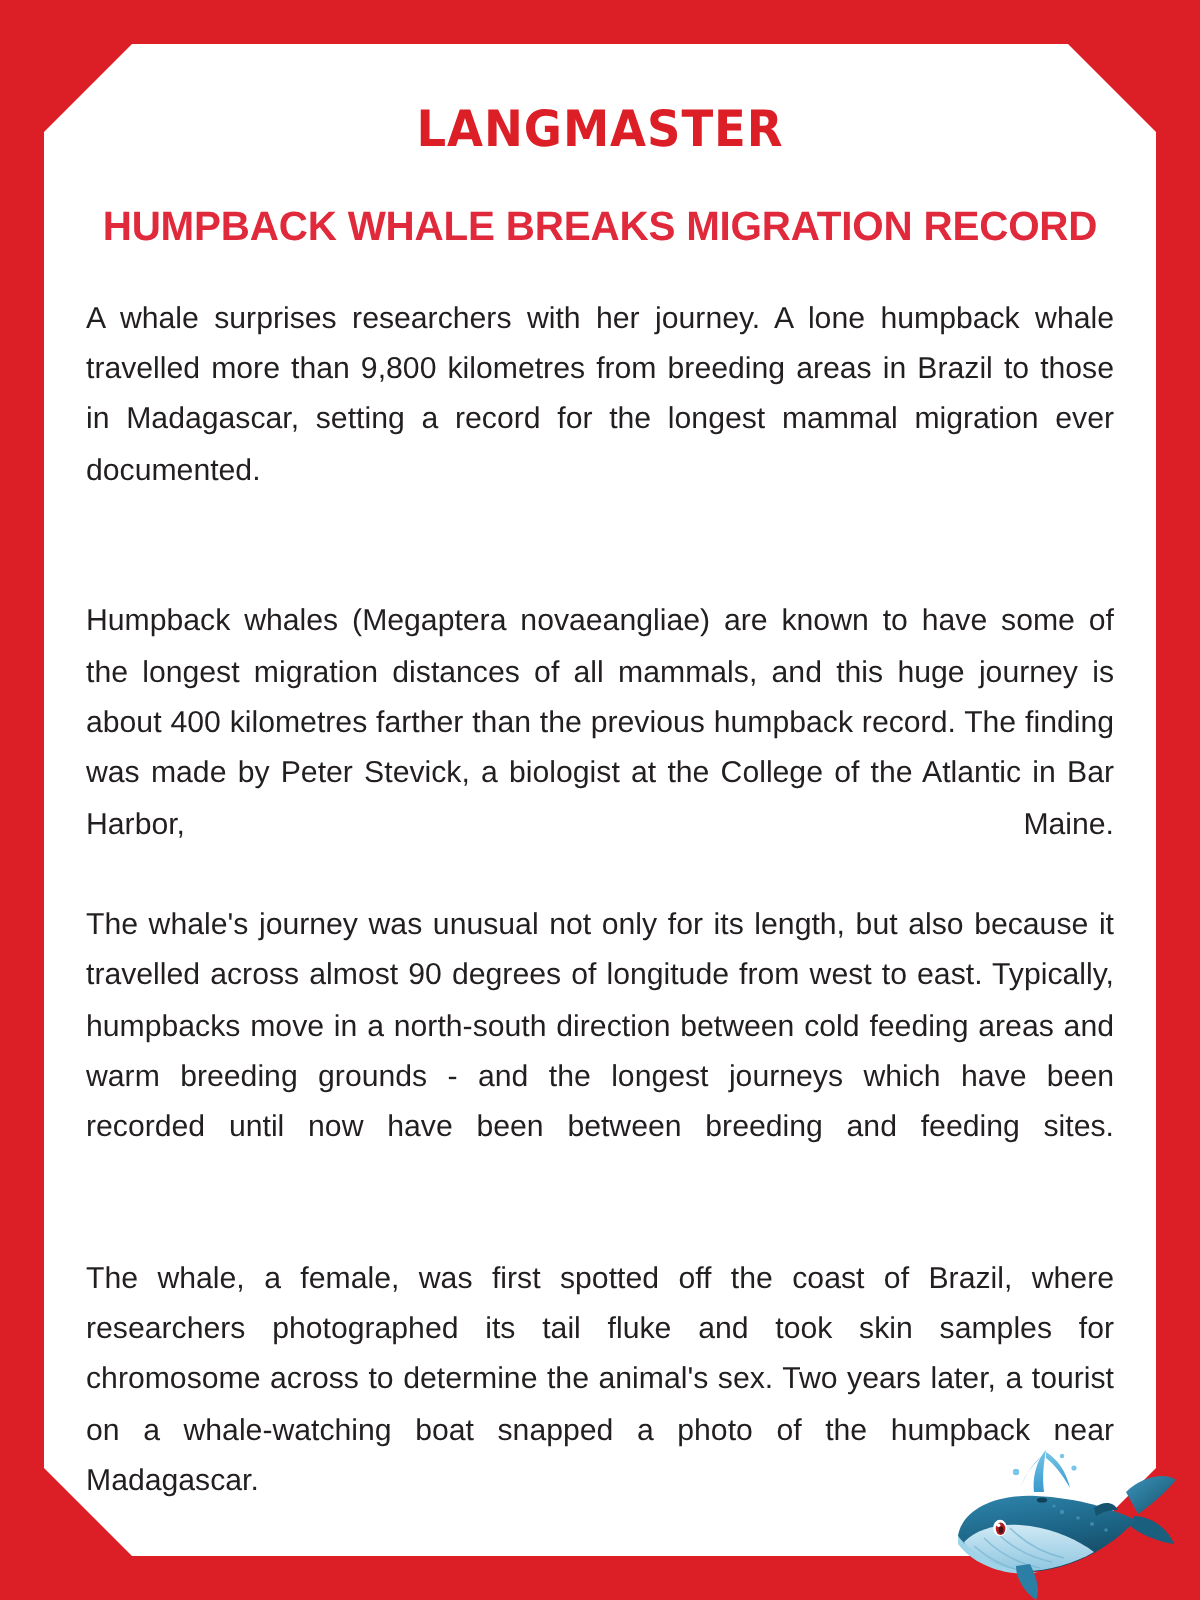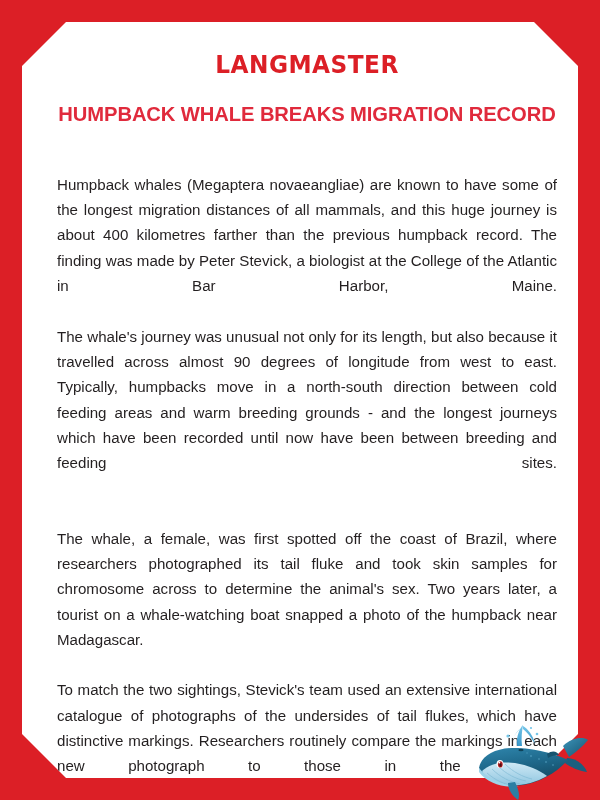--- a/index.html
+++ b/index.html
@@ -42,21 +42,21 @@
         0 44px);
     clip-path: polygon(
         44px 0,
         calc(100% - 44px) 0,
         100% 44px,
         100% calc(100% - 44px),
         calc(100% - 44px) 100%,
         44px 100%,
         0 calc(100% - 44px),
         0 44px);
-    padding: 26px 18px 0 32px;
+    padding: 26px 18px 0 18px;
   }
 
   
   #brand-logo {
     text-align: center;
     color: #dc1f26;
     font-family: "DejaVu Sans", sans-serif;
     font-size: 25px;
     font-weight: bold;
     letter-spacing: 0.5px;
@@ -119,20 +119,21 @@
 
 <div id="page-frame">
 
   <div id="card">
 
     <div id="brand-logo">LANGMASTER</div>
 
     <h1 id="headline">HUMPBACK WHALE BREAKS MIGRATION RECORD</h1>
 
     <div id="article-body">
+      <p class="para">A whale surprises researchers with her journey. A lone humpback whale travelled more than 9,800 kilometres from breeding areas in Brazil to those in Madagascar, setting a record for the longest mammal migration ever documented.</p>
       <div class="para-gap"></div>
       <p class="para">Humpback whales (Megaptera novaeangliae) are known to have some of the longest migration distances of all mammals, and this huge journey is about 400 kilometres farther than the previous humpback record. The finding was made by Peter Stevick, a biologist at the College of the Atlantic in Bar Harbor, Maine.</p>
       <p class="para">The whale's journey was unusual not only for its length, but also because it travelled across almost 90 degrees of longitude from west to east. Typically, humpbacks move in a north-south direction between cold feeding areas and warm breeding grounds - and the longest journeys which have been recorded until now have been between breeding and feeding sites.</p>
       <div class="para-gap"></div>
       <p class="para">The whale, a female, was first spotted off the coast of Brazil, where researchers photographed its tail fluke and took skin samples for chromosome across to determine the animal's sex. Two years later, a tourist on a whale-watching boat snapped a photo of the humpback near Madagascar.</p>
       <p class="para">To match the two sightings, Stevick's team used an extensive international catalogue of photographs of the undersides of tail flukes, which have distinctive markings. Researchers routinely compare the markings in each new photograph to those in the archive.</p>
     </div>
 
   </div>
 

